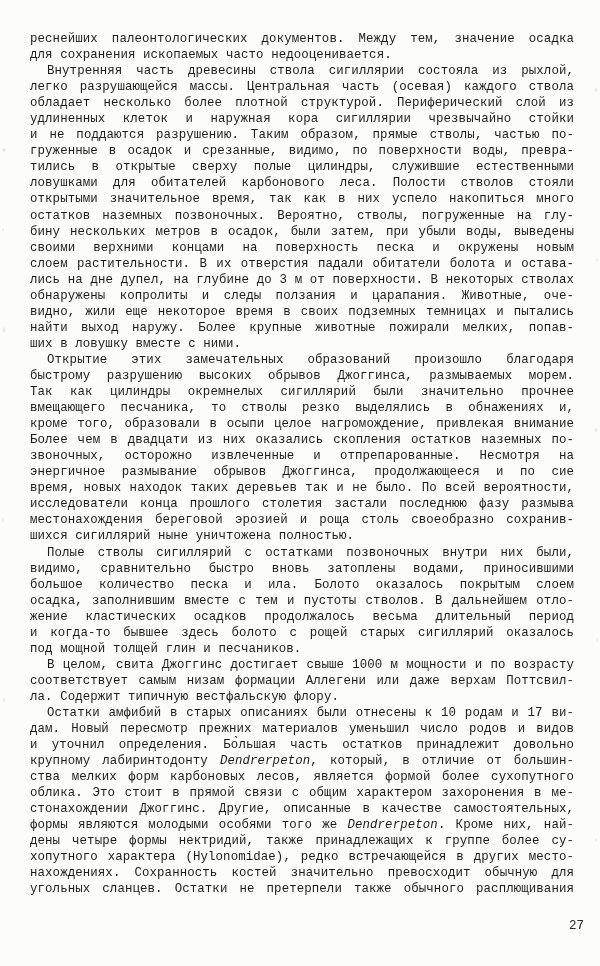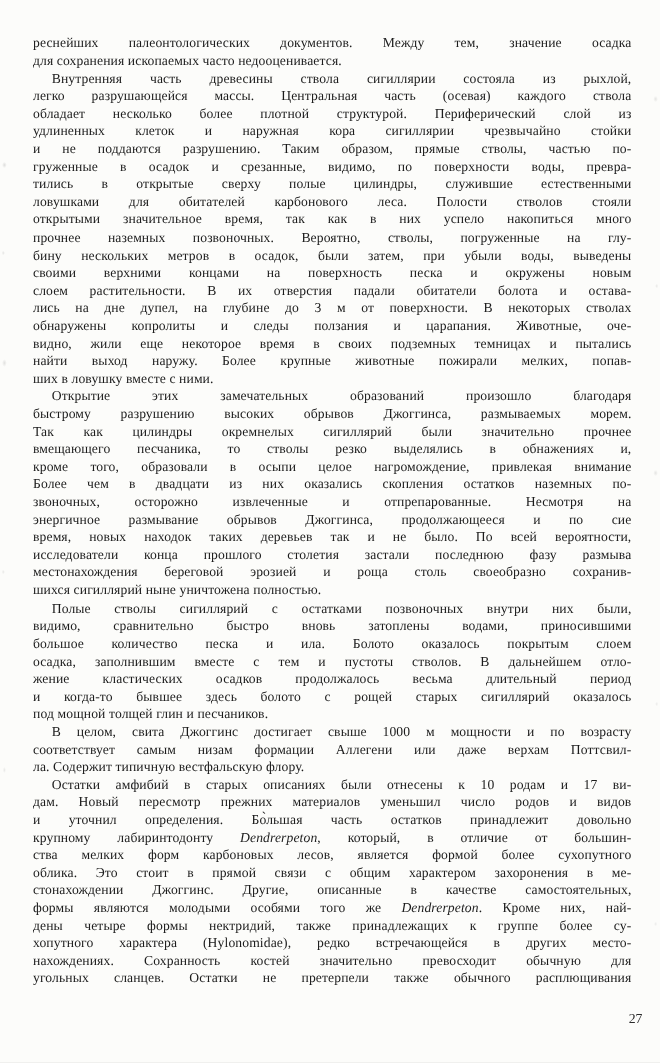--- a/index.html
+++ b/index.html
@@ -7,21 +7,21 @@
     padding: 0;
     background: #e8e8e6;
   }
   .page {
     position: relative;
     width: 600px;
     height: 966px;
     margin: 0 auto;
     background: #fcfcfa;
     color: #1c1c1c;
-    font-family: Liberation Serif, serif;
+    font-family: Liberation Mono, monospace;
     overflow: hidden;
     
     background-image:
       radial-gradient(3px 4px at 4px 150px,  rgba(80,80,80,0.18), transparent 70%),
       radial-gradient(2px 3px at 3px 230px,  rgba(80,80,80,0.14), transparent 70%),
       radial-gradient(3px 5px at 4px 330px,  rgba(80,80,80,0.16), transparent 70%),
       radial-gradient(2px 3px at 3px 520px,  rgba(80,80,80,0.12), transparent 70%),
       radial-gradient(2px 4px at 4px 700px,  rgba(80,80,80,0.12), transparent 70%),
       radial-gradient(3px 4px at 596px 90px,  rgba(80,80,80,0.14), transparent 70%),
       radial-gradient(2px 3px at 597px 260px, rgba(80,80,80,0.12), transparent 70%),
@@ -70,21 +70,21 @@
       <div class="line para-end">для сохранения ископаемых часто недооценивается.</div>
       <div class="line indent">Внутренняя часть древесины ствола сигиллярии состояла из рыхлой,</div>
       <div class="line">легко разрушающейся массы. Центральная часть (осевая) каждого ствола</div>
       <div class="line">обладает несколько более плотной структурой. Периферический слой из</div>
       <div class="line">удлиненных клеток и наружная кора сигиллярии чрезвычайно стойки</div>
       <div class="line">и не поддаются разрушению. Таким образом, прямые стволы, частью по-</div>
       <div class="line">груженные в осадок и срезанные, видимо, по поверхности воды, превра-</div>
       <div class="line">тились в открытые сверху полые цилиндры, служившие естественными</div>
       <div class="line">ловушками для обитателей карбонового леса. Полости стволов стояли</div>
       <div class="line">открытыми значительное время, так как в них успело накопиться много</div>
-      <div class="line">прочнее наземных позвоночных. Вероятно, стволы, погруженные на глу-</div>
+      <div class="line">остатков наземных позвоночных. Вероятно, стволы, погруженные на глу-</div>
       <div class="line">бину нескольких метров в осадок, были затем, при убыли воды, выведены</div>
       <div class="line">своими верхними концами на поверхность песка и окружены новым</div>
       <div class="line">слоем растительности. В их отверстия падали обитатели болота и остава-</div>
       <div class="line">лись на дне дупел, на глубине до 3 м от поверхности. В некоторых стволах</div>
       <div class="line">обнаружены копролиты и следы ползания и царапания. Животные, оче-</div>
       <div class="line">видно, жили еще некоторое время в своих подземных темницах и пытались</div>
       <div class="line">найти выход наружу. Более крупные животные пожирали мелких, попав-</div>
       <div class="line para-end">ших в ловушку вместе с ними.</div>
       <div class="line indent">Открытие этих замечательных образований произошло благодаря</div>
       <div class="line">быстрому разрушению высоких обрывов Джоггинса, размываемых морем.</div>

